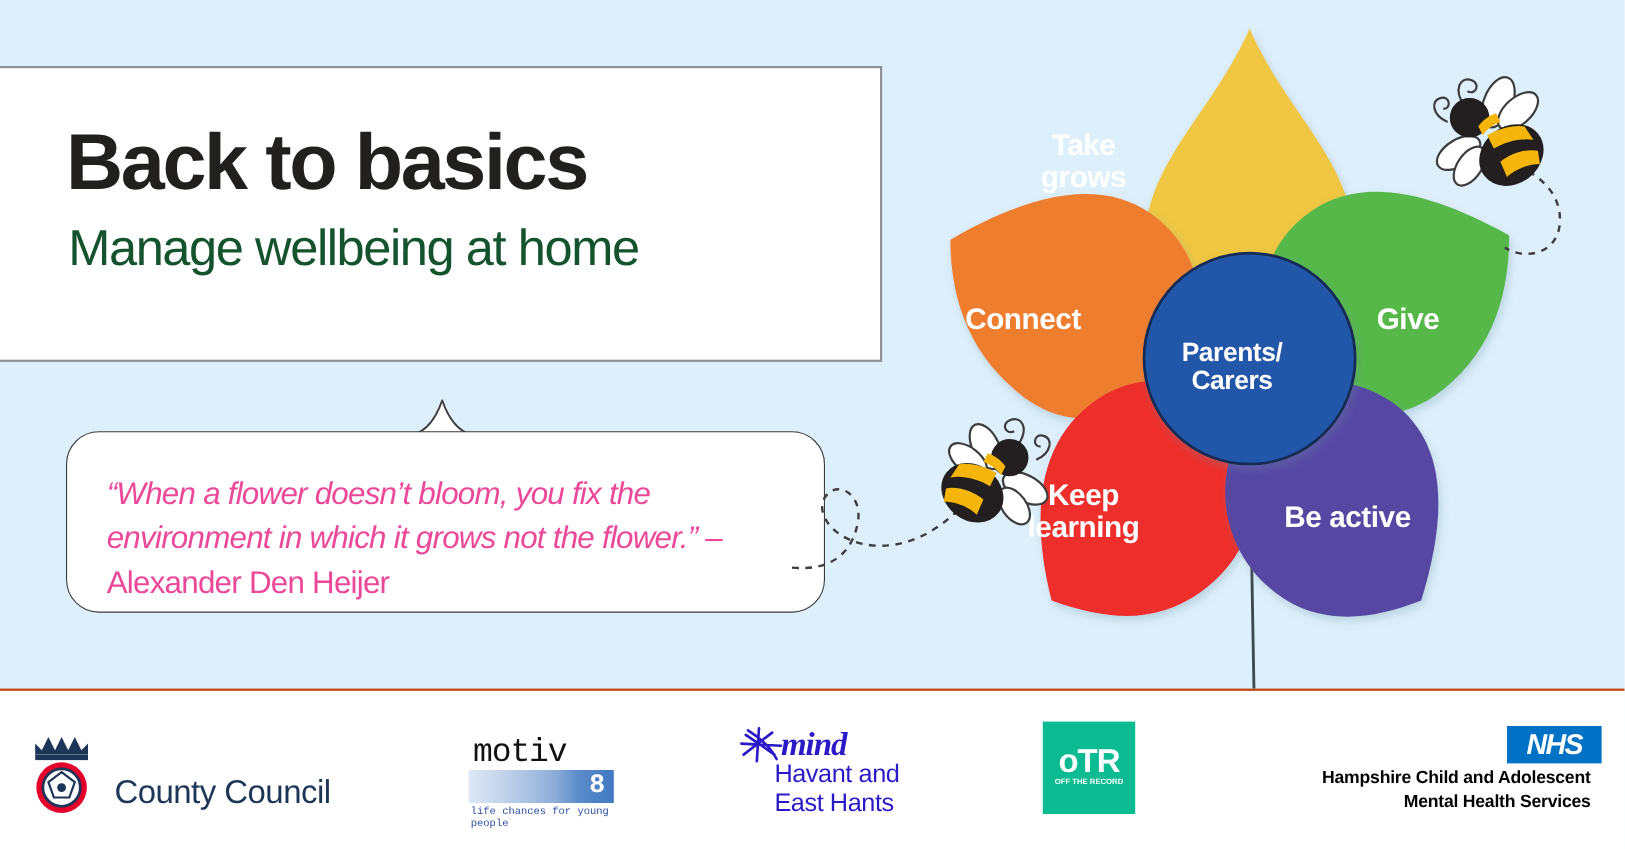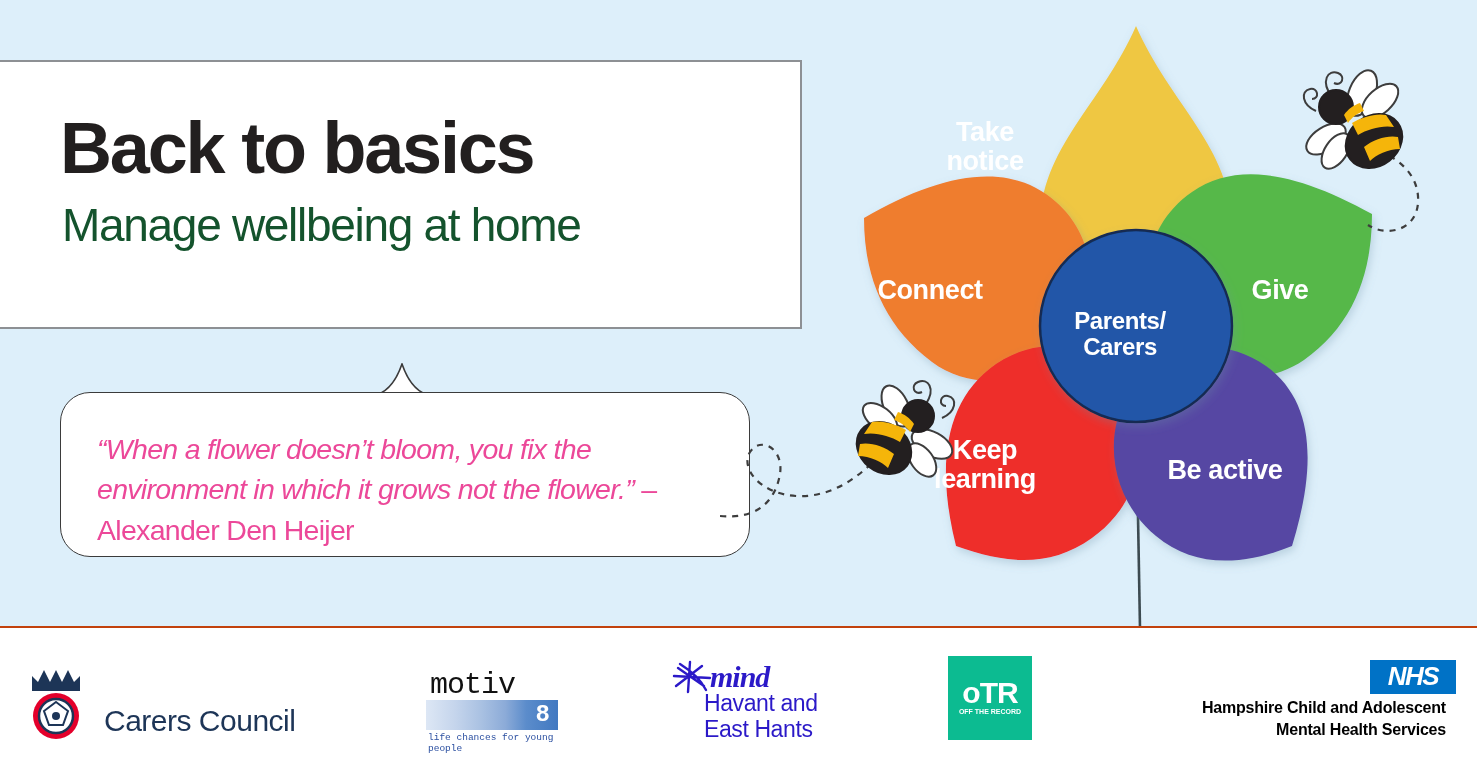--- a/index.html
+++ b/index.html
@@ -222,21 +222,21 @@
                  C402 548 354 550 316 518
                  C272 482 262 420 288 376
                  C314 328 378 314 426 348
                  C476 384 476 450 452 528 Z" fill="#5747a3" filter="url(#soft)"></path>
 
         <circle cx="296" cy="308" r="96" fill="#2056a8" stroke="#132c52" stroke-width="2.5" filter="url(#soft)"></circle>
       </svg>
 
       <div class="petal-label lbl-take">
         <div>Take</div>
-        <div>notice</div>
+        <div>grows</div>
       </div>
       <div class="petal-label lbl-connect">Connect</div>
       <div class="petal-label lbl-give">Give</div>
       <div class="petal-label lbl-active">Be active</div>
       <div class="petal-label lbl-keep">
         <div>Keep</div>
         <div>learning</div>
       </div>
       <div class="petal-label lbl-center">
         <div>Parents/</div>
@@ -288,21 +288,21 @@
 
     <div class="logo logo-hants">
       <svg width="70" height="76" viewBox="0 0 70 76" style="position:absolute;left:0;top:2px;">
         <path d="M10 20 L10 10 L16 16 L22 4 L28 16 L34 4 L40 16 L46 4 L52 16 L58 10 L58 20 Z" fill="#1d3557"></path>
         <rect x="10" y="20" width="48" height="5" fill="#1d3557"></rect>
         <circle cx="34" cy="50" r="23" fill="#e4002b"></circle>
         <circle cx="34" cy="50" r="17" fill="#ffffff" stroke="#1d3557" stroke-width="2.5"></circle>
         <path d="M34 36 L46 45 L41 59 L27 59 L22 45 Z" fill="#ffffff" stroke="#1d3557" stroke-width="2"></path>
         <circle cx="34" cy="50" r="4" fill="#1d3557"></circle>
       </svg>
-      <div class="hants-sub">Carers Council</div>
+      <div class="hants-sub">County Council</div>
     </div>
 
     <div class="logo logo-motiv">
       <div class="motiv-word">motiv</div>
       <div class="motiv-bar">
         <span class="motiv-eight">8</span>
       </div>
       <div class="motiv-tag">life chances for young people</div>
     </div>
 

